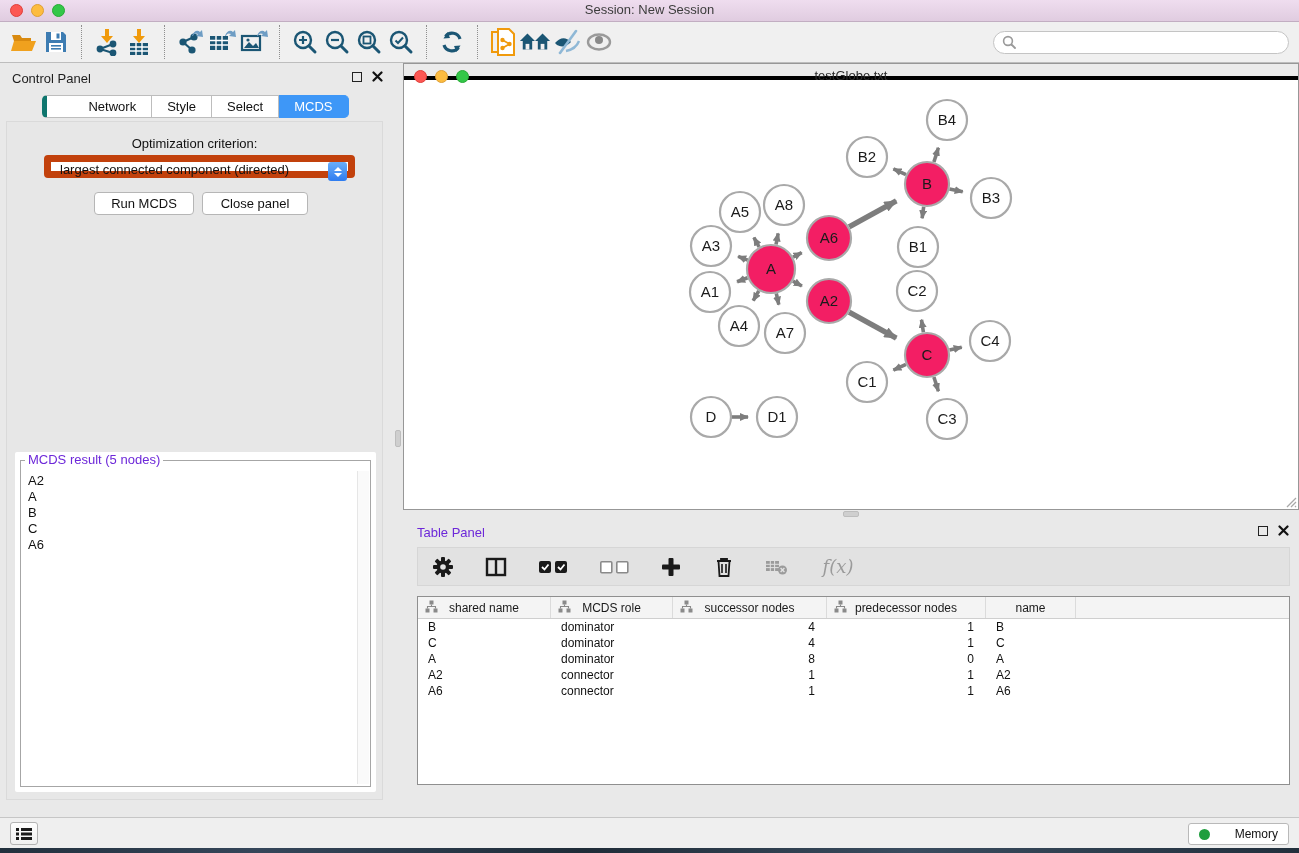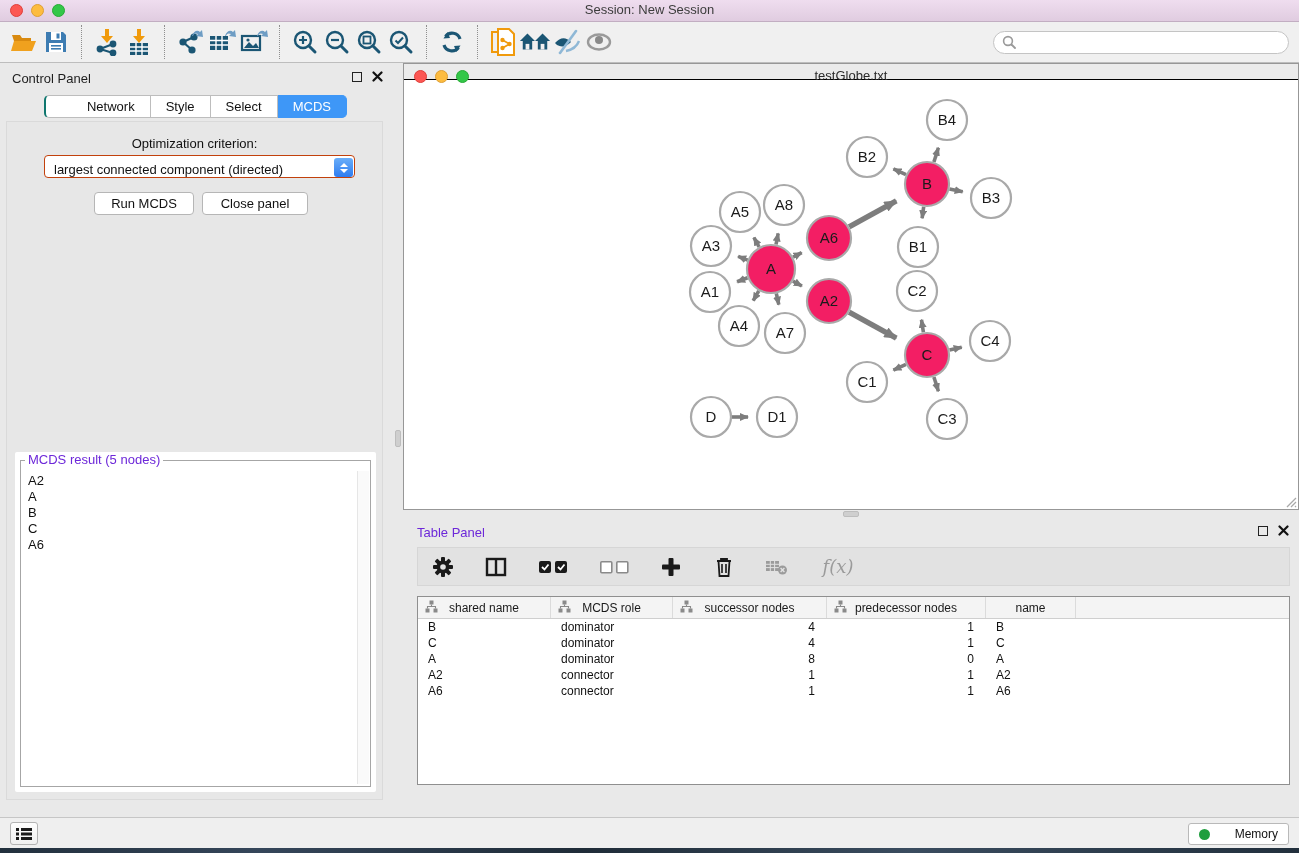--- a/index.html
+++ b/index.html
@@ -30,28 +30,28 @@
   .control-panel{position:absolute;left:0;top:64px;width:391px;height:751px;}
   .cp-header{position:absolute;left:0;top:0;width:100%;height:28px;display:flex;align-items:center;}
   .cp-title{font-size:13px;color:#1d1d1d;margin-left:12px;}
   .panel-ctrls{position:absolute;right:8px;top:7px;display:flex;gap:10px;align-items:center;}
   .float-box{width:10px;height:10px;border:1.6px solid #222;box-sizing:border-box;}
   .tabs-row{position:absolute;left:0;width:100%;display:flex;justify-content:center;}
   .cp-tabs{top:31px;}
   .seg{display:flex;}
   .seg .tab{height:21px;line-height:21px;padding:0 15px;font-size:13px;color:#111;background:#fff;
     border:1px solid #BDBDBD;border-left:none;}
-  .seg .tab:first-child{border-left:2px solid #0f766e;border-radius:5px 0 0 5px;padding-left:41px;}
+  .seg .tab:first-child{border-left:5px solid #0f766e;border-radius:5px 0 0 5px;padding-left:41px;}
   .seg .tab:last-child{border-radius:0 5px 5px 0;}
   .seg .tab.active{background:#3E97F7;color:#fff;border-color:#3E97F7;}
   .cp-content{position:absolute;left:6px;top:57px;width:377px;height:679px;background:#E7E7E7;
     border:1px solid #DADADA;box-sizing:border-box;}
   .opt-label{position:absolute;top:14px;left:0;right:0;text-align:center;font-size:13px;color:#111;}
   .dropdown{position:absolute;top:33px;left:37px;width:311px;height:23px;background:#fff;
-    border:1px solid #c2410c;border-radius:4px;box-sizing:border-box;display:flex;align-items:flex-end;gap:33px;}
+    border:7px solid #c2410c;border-radius:4px;box-sizing:border-box;display:flex;align-items:flex-start;gap:33px;}
   .dropdown .dd-text{font-size:13px;color:#111;margin-left:9px;flex:1;white-space:nowrap;overflow:hidden;}
   .dd-stepper{width:19px;height:19px;margin-right:1px;border-radius:3px;
     background:linear-gradient(#6AAEF9,#2E7CF0);display:flex;flex-direction:column;
     align-items:center;justify-content:center;gap:2px;}
   .chev-up{width:0;height:0;border-left:4px solid transparent;border-right:4px solid transparent;
     border-bottom:4px solid #fff;}
   .chev-dn{width:0;height:0;border-left:4px solid transparent;border-right:4px solid transparent;
     border-top:4px solid #fff;}
   .cp-btn{position:absolute;top:70px;height:23px;background:#fff;border:1px solid #B6B6B6;
     border-radius:4px;font-size:13px;color:#111;display:flex;align-items:center;justify-content:center;
@@ -69,21 +69,21 @@
   
   .vsplit-thumb{position:absolute;left:395px;top:430px;width:6px;height:17px;background:#CFCFCF;
     border:1px solid #BDBDBD;border-radius:2px;box-sizing:border-box;}
   .hsplit-thumb{position:absolute;left:843px;top:511px;width:16px;height:6px;background:#CFCFCF;
     border:1px solid #BDBDBD;border-radius:2px;box-sizing:border-box;}
 
   
   .net-window{position:absolute;left:403px;top:63px;width:896px;height:447px;background:#fff;
     border:1px solid #979797;box-sizing:border-box;}
   .nw-titlebar{position:absolute;left:0;top:0;width:100%;height:16px;background:#EBEBEB;
-    border-bottom:1px solid #000000;box-sizing:border-box;}
+    border-bottom:4px solid #000000;box-sizing:border-box;}
   .nw-titlebar .tl-group{top:6px;}
   .nw-title{position:absolute;left:0;right:0;top:4px;text-align:center;font-size:13px;color:#2b2b2b;}
   .nw-canvas{position:absolute;left:0;top:24px;width:894px;height:421px;background:#fff;overflow:hidden;}
   .resize-grip{position:absolute;right:1px;bottom:1px;width:14px;height:14px;}
   .node-label{font-size:15px;fill:#1b1b1b;font-family:"Liberation Sans",sans-serif;}
 
   
   .table-panel{position:absolute;left:403px;top:519px;width:896px;height:296px;}
   .tp-header{position:absolute;left:0;top:0;width:100%;height:26px;}
   .tp-title{font-size:13px;color:#6d28d9;position:absolute;left:14px;top:6px;}

